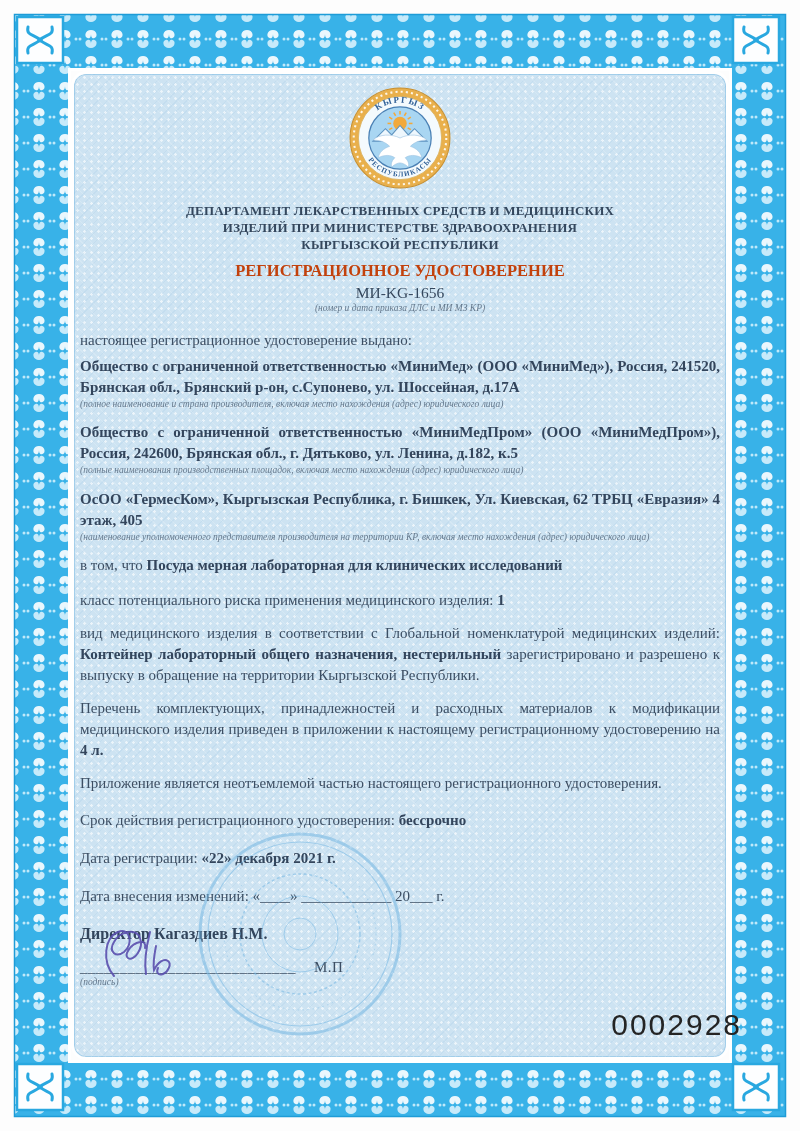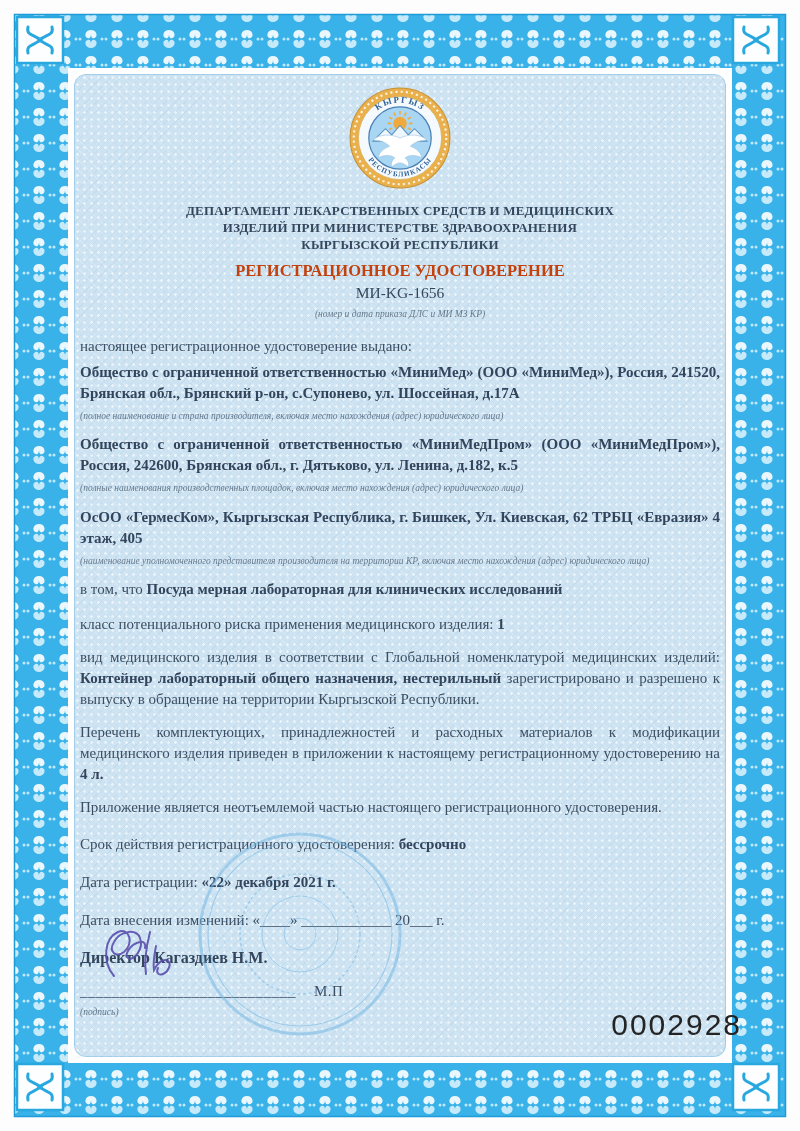--- a/index.html
+++ b/index.html
@@ -18,21 +18,21 @@
     background-size:7px 7px,auto,auto;
     box-shadow:0 0 0 3px rgba(255,255,255,.95), inset 0 0 0 1px rgba(110,180,225,.45);
   }
   .content{position:absolute;left:74px;top:74px;right:74px;padding:12px 6px 0 6px;}
   .center{text-align:center;}
   .emblem-wrap{text-align:center;margin:0;}
   .dept{font-weight:bold;font-size:13px;line-height:1.32;letter-spacing:.2px;margin-top:8px;color:#34475d;}
   .doc-title{font-weight:bold;font-size:16.5px;margin-top:8px;color:#c2410c;}
   .doc-num{font-weight:normal;font-size:15.5px;margin-top:3px;color:#34475d;}
   .accordance{font-size:15px;margin-top:3px;}
-  .note{font-size:9.5px;font-style:italic;color:#64788c;line-height:1.2;margin-top:7px;}
+  .note{font-size:9.5px;font-style:italic;color:#64788c;line-height:1.2;margin-top:1px;}
   .para{font-size:15px;line-height:1.4;text-align:justify;margin-top:12px;}
   .tight{margin-top:5px;}
   .b{font-weight:bold;font-size:15px;color:#33455c;}
   .sig-row{margin-top:14px;font-size:15px;display:flex;align-items:baseline;gap:18px;letter-spacing:.5px;text-align:right;}
   .serial{
     position:absolute;right:58px;top:1008px;
     font-family:"Liberation Sans",sans-serif;font-size:30px;color:#242424;letter-spacing:2px;
   }
   .stamp{position:absolute;left:194px;top:828px;opacity:.5;}
   .autograph{position:absolute;left:84px;top:918px;opacity:.9;}

